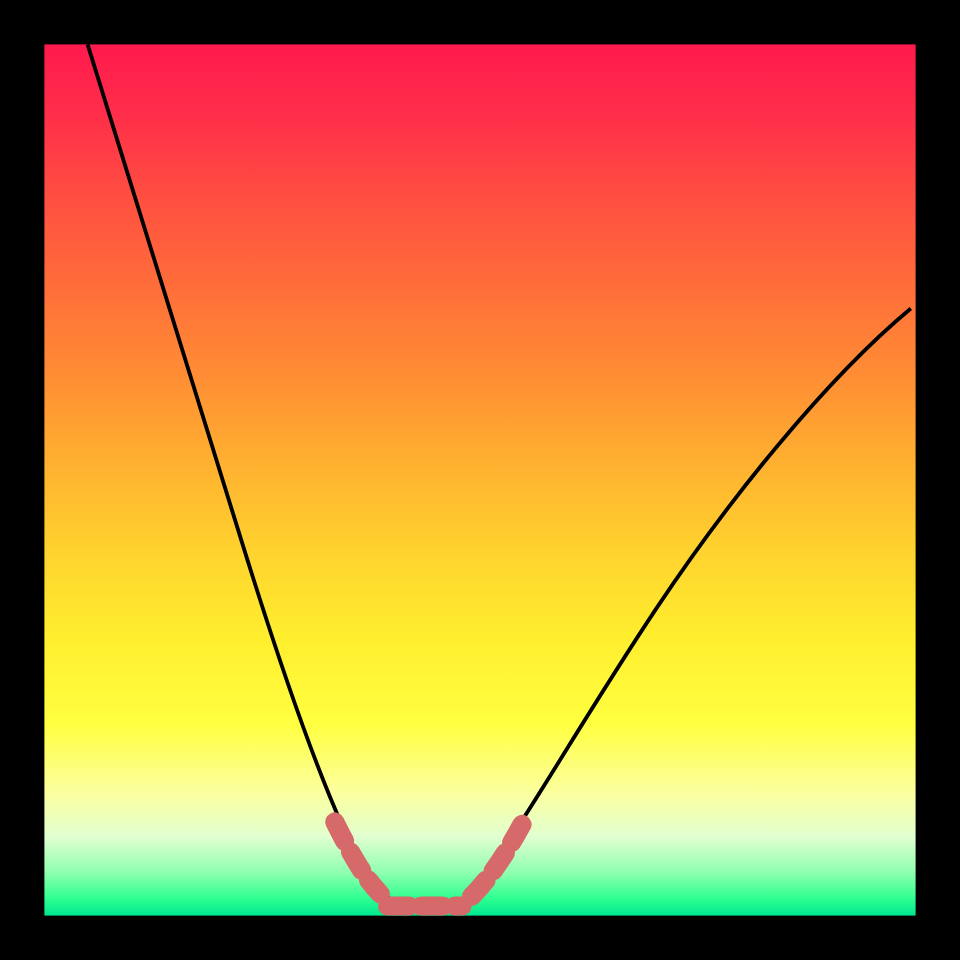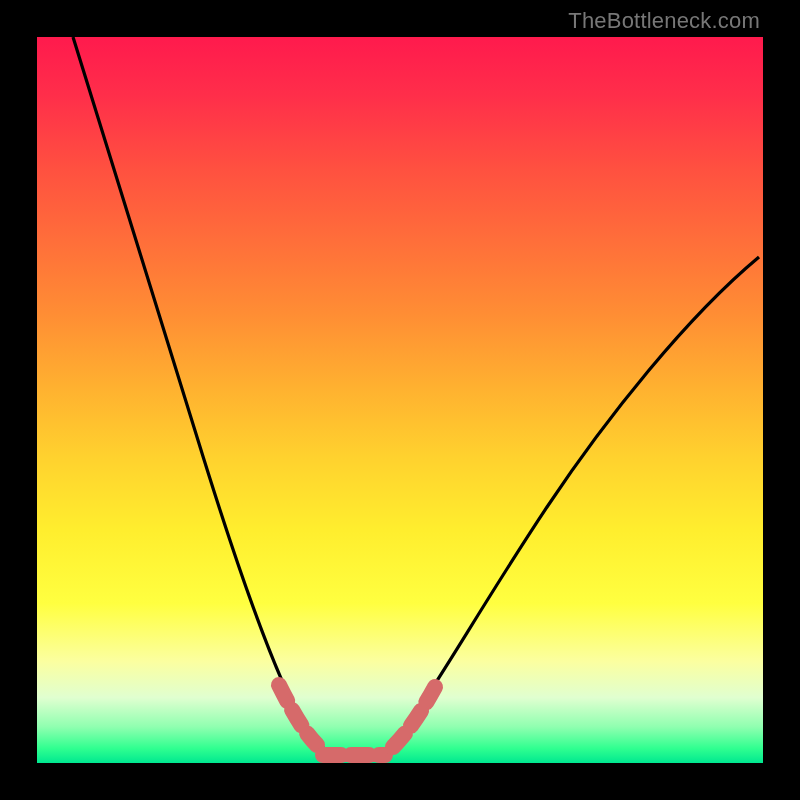--- a/index.html
+++ b/index.html
@@ -77,14 +77,13 @@
     <path d="M 242 648
              C 254 672, 266 694, 280 708" fill="none" stroke="#d66a6a" stroke-width="16" stroke-linecap="round" stroke-dasharray="18 10"></path>
 
     <path d="M 286 718
              L 348 718" fill="none" stroke="#d66a6a" stroke-width="16" stroke-linecap="round" stroke-dasharray="18 10"></path>
 
     <path d="M 356 710
              C 372 694, 386 672, 398 650" fill="none" stroke="#d66a6a" stroke-width="16" stroke-linecap="round" stroke-dasharray="18 10"></path>
   </svg>
 
-  <div class="watermark">TheBottleneck.com</div>
 </div>
 
 </body></html>

